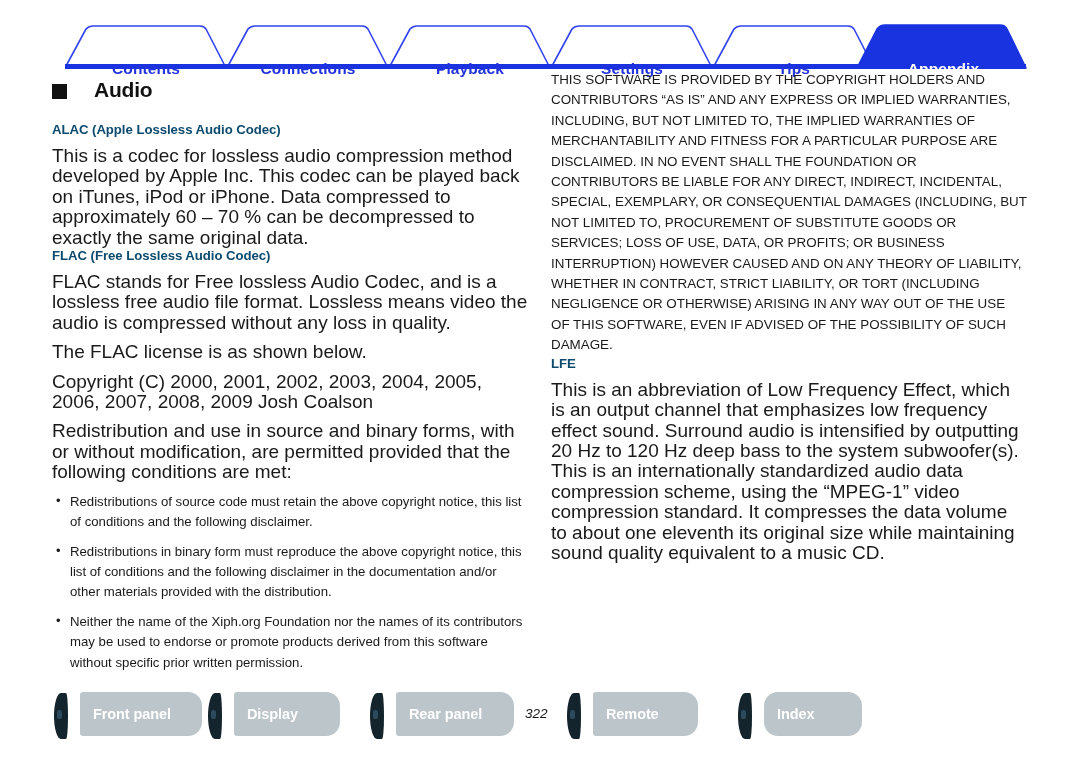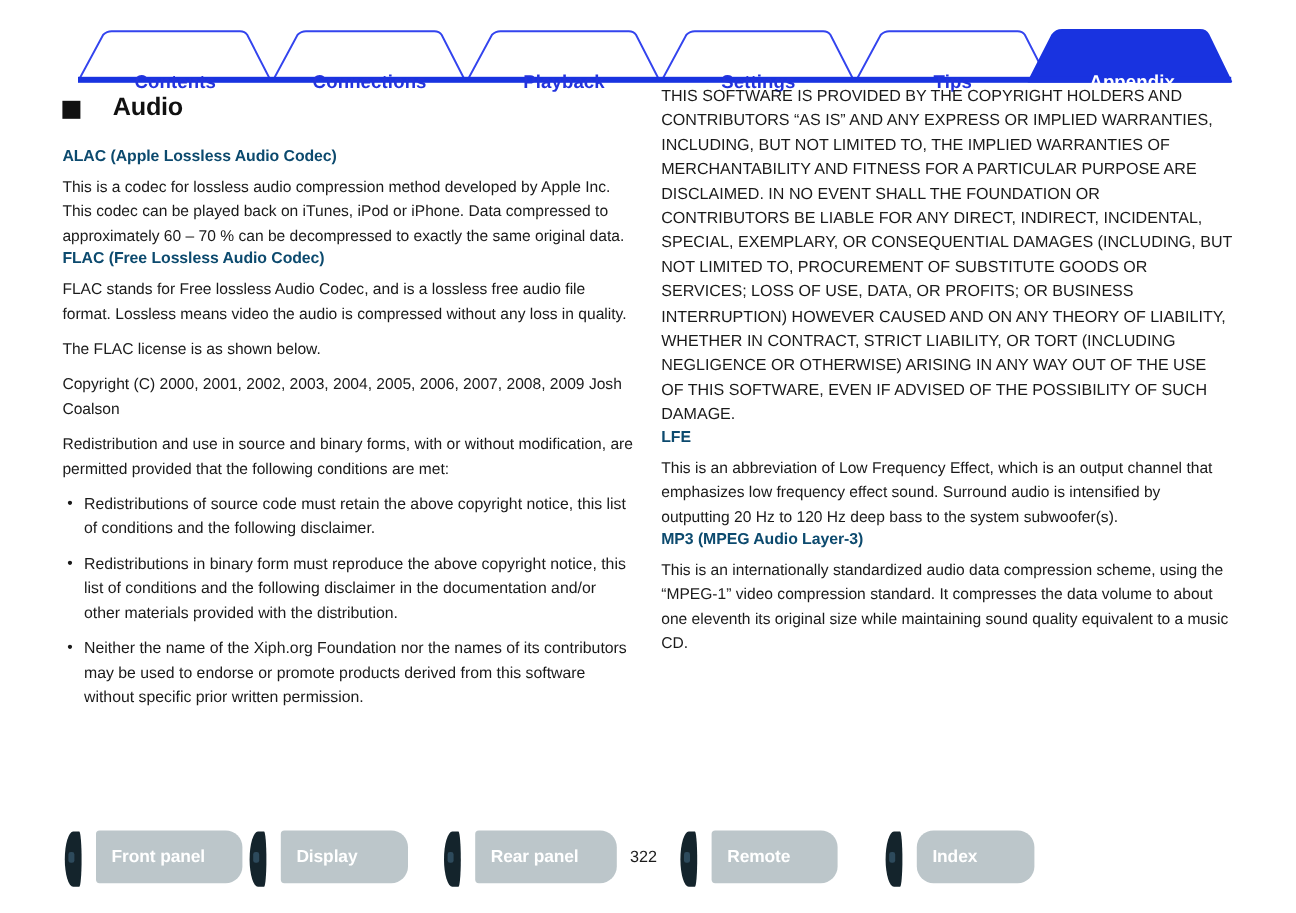--- a/index.html
+++ b/index.html
@@ -72,21 +72,21 @@
     font-weight: bold;
     color: #0c4a6e;
     margin-bottom: 9px;
     margin-top: 18px;
     letter-spacing: -0.05px;
   }
   .h2:first-child { margin-top: 0; }
 
   
   p.body {
-    font-size: 13px;
+    font-size: 19px;
     line-height: 20.4px;
     color: #1a1a1a;
     margin-bottom: 9px;
   }
   p.body:last-child { margin-bottom: 0; }
 
   p.caps {
     font-size: 13.4px;
     line-height: 20.4px;
     color: #1a1a1a;
@@ -225,21 +225,20 @@
   <div class="col col-right">
 
     <p class="caps">THIS SOFTWARE IS PROVIDED BY THE COPYRIGHT HOLDERS AND CONTRIBUTORS “AS IS” AND ANY EXPRESS OR IMPLIED WARRANTIES, INCLUDING, BUT NOT LIMITED TO, THE IMPLIED WARRANTIES OF MERCHANTABILITY AND FITNESS FOR A PARTICULAR PURPOSE ARE DISCLAIMED. IN NO EVENT SHALL THE FOUNDATION OR CONTRIBUTORS BE LIABLE FOR ANY DIRECT, INDIRECT, INCIDENTAL, SPECIAL, EXEMPLARY, OR CONSEQUENTIAL DAMAGES (INCLUDING, BUT NOT LIMITED TO, PROCUREMENT OF SUBSTITUTE GOODS OR SERVICES; LOSS OF USE, DATA, OR PROFITS; OR BUSINESS INTERRUPTION) HOWEVER CAUSED AND ON ANY THEORY OF LIABILITY, WHETHER IN CONTRACT, STRICT LIABILITY, OR TORT (INCLUDING NEGLIGENCE OR OTHERWISE) ARISING IN ANY WAY OUT OF THE USE OF THIS SOFTWARE, EVEN IF ADVISED OF THE POSSIBILITY OF SUCH DAMAGE.</p>
 
     <div>
       <div class="h2">LFE</div>
       <p class="body">This is an abbreviation of Low Frequency Effect, which is an output channel that emphasizes low frequency effect sound. Surround audio is intensified by outputting 20 Hz to 120 Hz deep bass to the system subwoofer(s).</p>
     </div>
 
     <div>
-      <div class="h2">MP3 (MPEG Audio Layer-3)</div>
       <p class="body">This is an internationally standardized audio data compression scheme, using the “MPEG-1” video compression standard. It compresses the data volume to about one eleventh its original size while maintaining sound quality equivalent to a music CD.</p>
     </div>
   </div>
 </div>
 
 <div class="footer">
 
   <a class="fbtn" style="left:54px;">
     <span class="tabshape"></span>
     <span class="pill" style="width:122px;">Front panel</span>
@@ -248,21 +247,21 @@
   <a class="fbtn" style="left:208px;">
     <span class="tabshape"></span>
     <span class="pill" style="width:106px;">Display</span>
   </a>
 
   <a class="fbtn" style="left:370px;">
     <span class="tabshape"></span>
     <span class="pill" style="width:118px;">Rear panel</span>
   </a>
 
-  <div class="pagenum" style="left:525px;">322</div>
+  <div class="pagenum" style="left:525px;font-style:italic;">322</div>
 
   <a class="fbtn" style="left:567px;">
     <span class="tabshape"></span>
     <span class="pill" style="width:105px;">Remote</span>
   </a>
 
   <a class="fbtn" style="left:738px;">
     <span class="tabshape"></span>
     <span class="pill" style="width:98px;border-radius:14px;">Index</span>
   </a>

